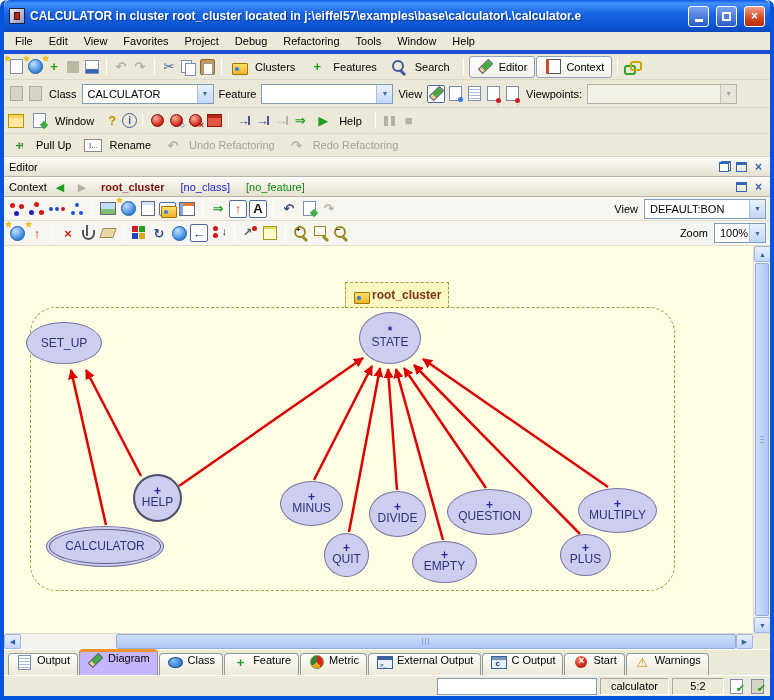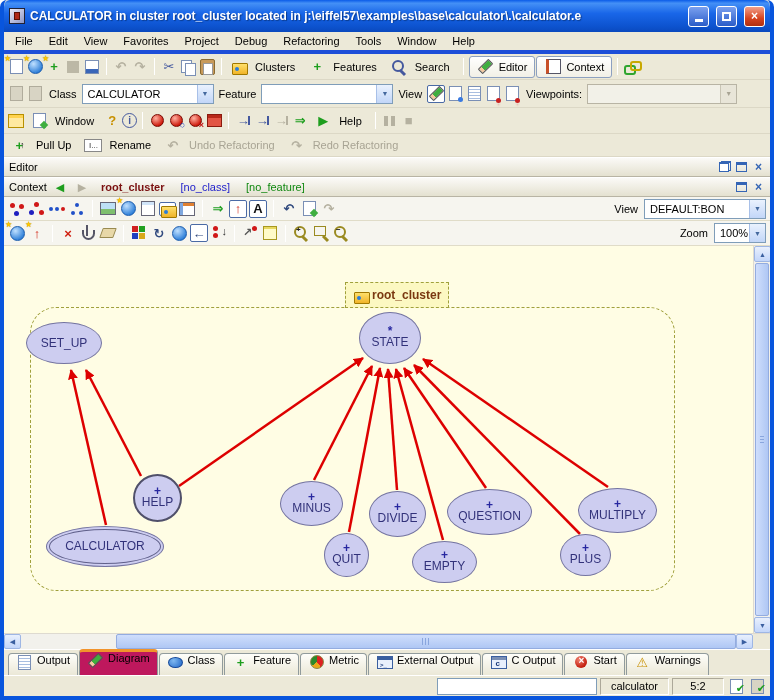--- a/index.html
+++ b/index.html
@@ -134,21 +134,21 @@
 .hscroll{height:16px;flex:none;display:flex;background:#F2F1EC;border-top:1px solid #DEDAD0}
 .hbtn{width:17px;height:15px;background:linear-gradient(#E9F0FD,#C3D6FA);border:1px solid #9EB6E4;border-radius:2px;display:flex;align-items:center;justify-content:center;color:#3A5FA0;font-size:7px;flex:none}
 .htrack{flex:1;position:relative}
 .hthumb{position:absolute;top:0;bottom:0;left:95px;right:0;background:linear-gradient(180deg,#CFDEFC,#AFC7F4);border:1px solid #93ACE0;border-radius:2px}
 .hthumb::after{content:"";position:absolute;top:3px;bottom:3px;left:50%;width:9px;margin-left:-4px;background:repeating-linear-gradient(90deg,#89A6DE 0 1px,transparent 1px 3px)}
 .corner{width:17px;height:15px;background:#ECE9D8;flex:none}
 
 .tabrow{height:26px;flex:none;background:#ECE9D8;display:flex;align-items:flex-end;padding-left:4px;border-top:1px solid #fff}
 .tab{display:flex;align-items:flex-start;gap:4px;height:22px;padding:0 7px;border:1px solid #919B9C;border-bottom:none;border-radius:4px 4px 0 0;background:linear-gradient(#FEFEFA,#EBE8D7);margin-right:1px;white-space:nowrap}
 .tab .i{width:17px;height:16px}
-.tab.active{height:26px;background:#be185d;border-top:3px solid #F1932B}
+.tab.active{height:26px;background:#c4b5fd;border-top:3px solid #F1932B}
 .statusbar{height:21px;flex:none;background:#ECE9D8;border-top:1px solid #fff;display:flex;align-items:center;padding:0 4px;gap:3px}
 .status-input{width:160px;height:17px;border:1px solid #7F9DB9;background:#fff;font:inherit;padding:0 3px}
 .scell{border:1px solid;border-color:#ACA899 #FFF #FFF #ACA899;height:17px;display:inline-flex;align-items:center;justify-content:center;padding:0 10px;background:#ECE9D8;min-width:52px}
 </style>
 </head>
 <body>
 
 <div class="win">
 
   <div class="titlebar">

